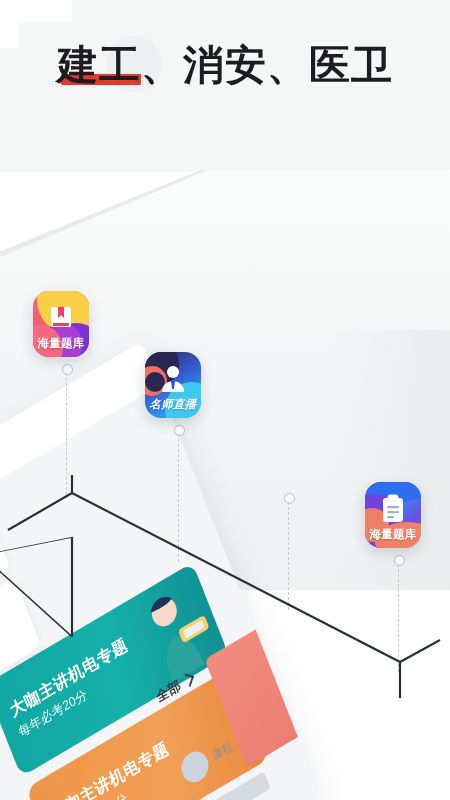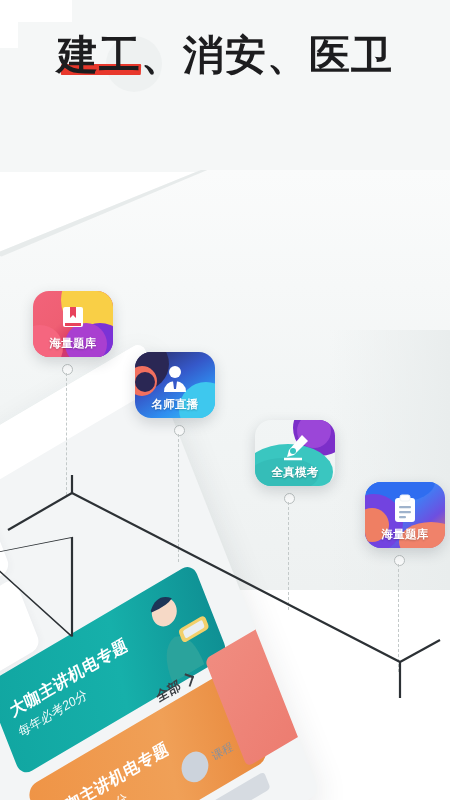--- a/index.html
+++ b/index.html
@@ -23,21 +23,21 @@
      background:linear-gradient(180deg,#fafbfb 0%,#f2f5f5 55%,#eef1f1 100%);
      clip-path:polygon(44% 0%, 100% 0%, 100% 100%, 0% 100%, 0% 20%);
   }
   #plane-edge{position:absolute;left:-6px;top:170px;width:470px;height:420px;
      clip-path:polygon(44% 0%, 45.4% 0%, 1.6% 20.6%, 0% 20%);
      background:#e7ebeb;}
   #plane-right-fade{position:absolute;right:0;top:330px;width:120px;height:260px;
      background:linear-gradient(270deg,#e9eded 0%,rgba(233,237,237,0) 100%);}
 
   
-  #headline{position:absolute;left:0;top:28px;width:450px;text-align:center;z-index:6;}
+  #headline{position:absolute;left:0;top:38px;width:450px;text-align:center;z-index:6;}
   .hl-line{
     font-family:"DejaVu Serif","Liberation Serif",serif;
     font-weight:700;font-size:41px;line-height:54px;color:#1d1d1f;
     letter-spacing:1px;white-space:nowrap;
   }
   #hl1{position:relative;display:inline-block;}
   #hl-underline{
     position:absolute;left:4px;top:36px;width:78px;height:11px;
     background:#e8382c;border-radius:1px;transform:skewX(-2deg);z-index:-1;
     box-shadow:2px 0 0 #e8382c;
@@ -48,38 +48,38 @@
      pointer-events:none;}
 
   
   .conn{position:absolute;z-index:5;}
   .conn .dot{width:9px;height:9px;border:1.4px solid #b9bfbf;border-radius:50%;
      background:#fafbfb;position:absolute;left:0;top:0;}
   .conn .dash{position:absolute;left:4px;top:9px;width:0;height:0;
      border-left:1.4px dashed #c3c9c9;}
 
   
-  .app-icon{position:absolute;width:80px;height:66px;border-radius:16px;overflow:hidden;
+  .app-icon{position:absolute;width:56px;height:66px;border-radius:16px;overflow:hidden;
      z-index:8;box-shadow:0 5px 14px rgba(40,50,60,.18);}
   .app-icon .glyphwrap{position:absolute;inset:0;display:flex;align-items:center;
      justify-content:center;padding-bottom:13px;box-sizing:border-box;}
   .app-icon .ilabel{position:absolute;left:0;right:0;bottom:6px;text-align:center;
      color:#fff;font-size:11.5px;font-weight:700;letter-spacing:.3px;
      text-shadow:0 1px 2px rgba(0,0,0,.25);}
   .blob{position:absolute;border-radius:50%;}
 
   
   #icon-tiku{left:33px;top:291px;background:linear-gradient(135deg,#f2637a 0%,#ef5f73 40%,#d93a63 60%,#8f3bd6 100%);}
   #icon-tiku .b1{width:70px;height:70px;right:-18px;top:-26px;background:#f9cf46;}
   #icon-tiku .b2{width:54px;height:54px;right:-14px;bottom:-20px;background:#7b32d6;}
   #icon-tiku .b3{width:42px;height:42px;right:6px;bottom:-8px;background:#a93fd0;}
   #icon-tiku .b4{width:46px;height:46px;left:-16px;bottom:-14px;background:#f5667f;}
 
   
-  #icon-live{left:135px;top:352px;background:linear-gradient(150deg,#2b2a5e 0%,#3558c9 42%,#2f8ef0 70%,#36c8ef 100%);}
+  #icon-live{left:145px;top:352px;background:linear-gradient(150deg,#2b2a5e 0%,#3558c9 42%,#2f8ef0 70%,#36c8ef 100%);font-style:italic;}
   #icon-live .b1{width:52px;height:52px;left:-18px;top:-14px;background:#2a2754;}
   #icon-live .b2{width:30px;height:30px;left:-8px;top:14px;background:#f2705f;}
   #icon-live .b3{width:20px;height:20px;left:0px;top:20px;background:#2a2754;}
   #icon-live .b4{width:54px;height:54px;right:-18px;bottom:-18px;background:#3ec8ee;}
 
   
   #icon-mock{left:255px;top:420px;background:linear-gradient(150deg,#f6c councils 0%,#f3c53f 0%,#f0be3c 35%,#34c3bd 100%);}
   #icon-mock .b1{width:56px;height:56px;right:-14px;top:-20px;background:#7c2fc9;}
   #icon-mock .b2{width:34px;height:34px;right:4px;top:-6px;background:#9b46d8;}
   #icon-mock .b3{width:90px;height:56px;left:-12px;bottom:-14px;border-radius:50%;background:#3ac6c0;}
@@ -236,34 +236,20 @@
     <span class="glyphwrap">
       <svg width="30" height="30" viewBox="0 0 30 30">
         <circle cx="15" cy="8" r="6" fill="#ffffff"></circle>
         <path d="M4 28 q0 -10 11 -11 q11 1 11 11 z" fill="#ffffff"></path>
         <path d="M13 17 l2 -2 l2 2 l-1 8 h-2 z" fill="#3558c9"></path>
       </svg>
     </span>
     <span class="ilabel">名师直播</span>
   </div>
 
-  <div class="app-icon" id="icon-mock">
-    <span class="blob b1"></span>
-      <span class="blob b2"></span>
-    <span class="blob b3"></span>
-      <span class="blob b4"></span>
-    <span class="glyphwrap">
-      <svg width="30" height="30" viewBox="0 0 30 30">
-        <path d="M22 3 l6 6 l-14 14 l-7 2 l2 -7 z" fill="#ffffff"></path>
-        <circle cx="13" cy="19" r="3" fill="#34c3bd"></circle>
-        <path d="M4 27 h18" stroke="#ffffff" stroke-width="2.5" fill="none"></path>
-      </svg>
-    </span>
-    <span class="ilabel">全真模考</span>
-  </div>
 
   <div class="app-icon" id="icon-plan">
     <span class="blob b4"></span>
       <span class="blob b1"></span>
     <span class="blob b2"></span>
       <span class="blob b3"></span>
     <span class="glyphwrap">
       <svg width="28" height="30" viewBox="0 0 28 30">
         <rect x="4" y="4" width="20" height="24" rx="3" fill="#ffffff"></rect>
         <rect x="9" y="1" width="10" height="6" rx="2" fill="#ffffff" stroke="#eef2f6"></rect>

